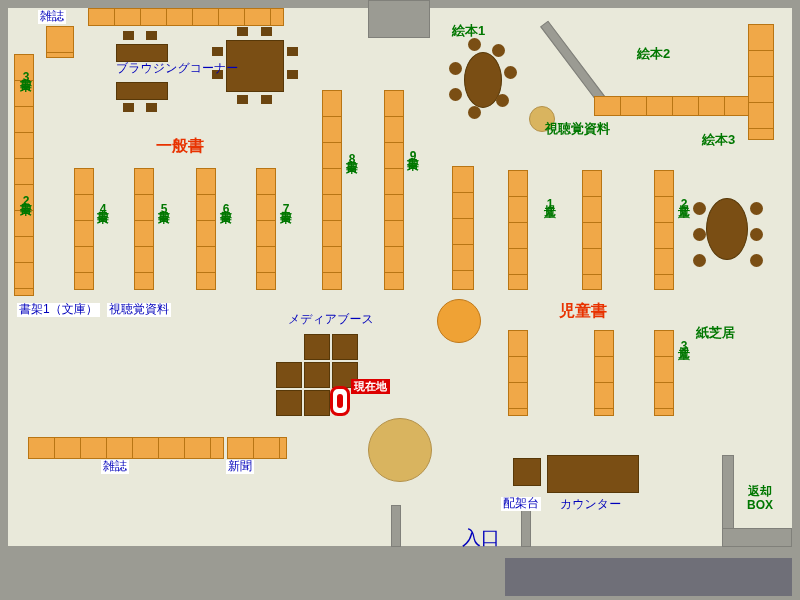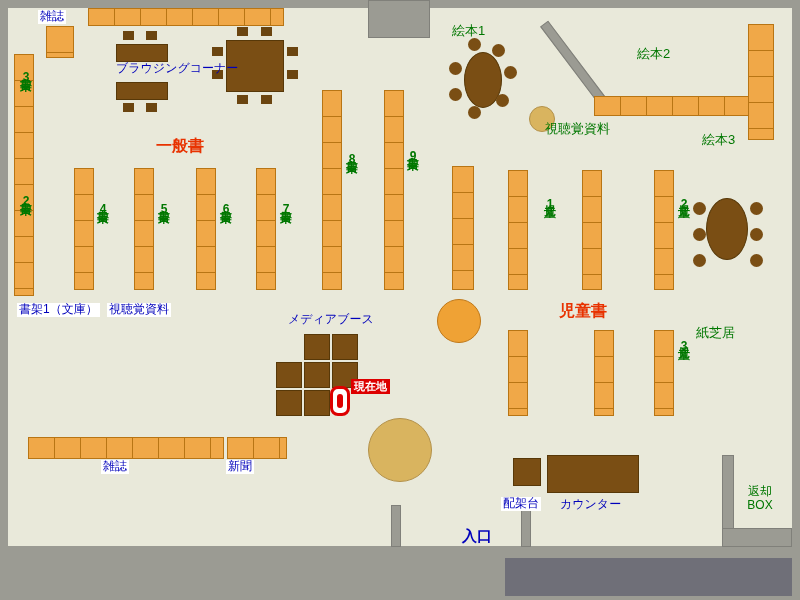--- a/index.html
+++ b/index.html
@@ -18,21 +18,21 @@
   .tbl{background:var(--table,#7a4e14);border:1px solid #573808}
   .oval{border-radius:50%}
   .circle{border-radius:50%}
   .chair{width:11px;height:9px;background:var(--chair,#6b4510)}
   .chairc{width:13px;height:13px;border-radius:50%;background:var(--table,#7a4e14)}
   .booth{width:26px;height:26px;background:var(--table,#7a4e14);border:1px solid #573808}
   .stacks{background:var(--stacks,#4e3d20)}
   .lbl{font-size:12px;line-height:1.15;white-space:nowrap}
   .wbox{background:#ffffff;padding:0 2px}
   .blue{color:var(--blue,#0000bb)}
-  .green{color:var(--green,#007700);font-weight:normal}
+  .green{color:var(--green,#007700);font-weight:bold}
   .red{color:var(--red,#e83200);font-weight:bold}
   .v{writing-mode:vertical-rl;text-orientation:upright;font-weight:bold;color:var(--green,#007700);letter-spacing:1px;font-size:12px;line-height:1}
   .tan{background:var(--tan_circle,#d9b45f);border:1px solid #b3914a}
   .orangec{background:var(--orange_circle,#efa235);border:1px solid #c07818}
   .marker{width:20px;height:30px;border:3px solid var(--marker_red,#dd0000);border-radius:8px;background:#fff;display:flex;align-items:center;justify-content:center}
   .marker-core{width:6px;height:14px;background:var(--marker_red,#dd0000);border-radius:3px}
   .badge{background:var(--marker_red,#dd0000);color:#fff;font-weight:bold;font-size:11px;padding:1px 3px;line-height:1.2}
   .outline-white{text-shadow:1px 1px 0 #fff,-1px -1px 0 #fff,1px -1px 0 #fff,-1px 1px 0 #fff,0 1px 0 #fff,0 -1px 0 #fff,1px 0 0 #fff,-1px 0 0 #fff}
   .signbg{display:flex;align-items:center;justify-content:center}
 </style>
@@ -130,21 +130,21 @@
   <span class="a lbl blue wbox" style="left:38px;top:10px">雑誌</span>
   <span class="a lbl blue wbox" style="left:17px;top:303px">書架1（文庫）</span>
   <span class="a lbl blue wbox" style="left:107px;top:303px">視聴覚資料</span>
   <span class="a lbl blue wbox" style="left:101px;top:460px">雑誌</span>
   <span class="a lbl blue wbox" style="left:226px;top:460px">新聞</span>
   <span class="a lbl blue wbox" style="left:501px;top:497px">配架台</span>
 
   <span class="a lbl blue" style="left:116px;top:62px">ブラウジングコーナー</span>
   <span class="a lbl blue" style="left:288px;top:313px">メディアブース</span>
   <span class="a lbl blue" style="left:560px;top:498px">カウンター</span>
-  <span class="a lbl blue" style="left:462px;top:527px;font-size:15px;font-weight:bold">入口</span>
+  <span class="a lbl blue" style="left:462px;top:527px;font-size:19px;font-weight:normal">入口</span>
 
   <span class="a lbl red" style="left:156px;top:137px;font-size:16px">一般書</span>
   <span class="a lbl red" style="left:559px;top:302px;font-size:16px">児童書</span>
 
   <span class="a lbl green" style="left:452px;top:24px;font-size:13px">絵本1</span>
   <span class="a lbl green" style="left:637px;top:47px;font-size:13px">絵本2</span>
   <span class="a lbl green" style="left:702px;top:133px;font-size:13px">絵本3</span>
   <span class="a lbl green" style="left:545px;top:122px;font-size:13px">視聴覚資料</span>
   <span class="a lbl green" style="left:696px;top:326px;font-size:13px">紙芝居</span>
   <span class="a lbl green" style="left:734px;top:485px;width:52px;text-align:center;white-space:normal"><span>返却</span><br><span>BOX</span></span>

